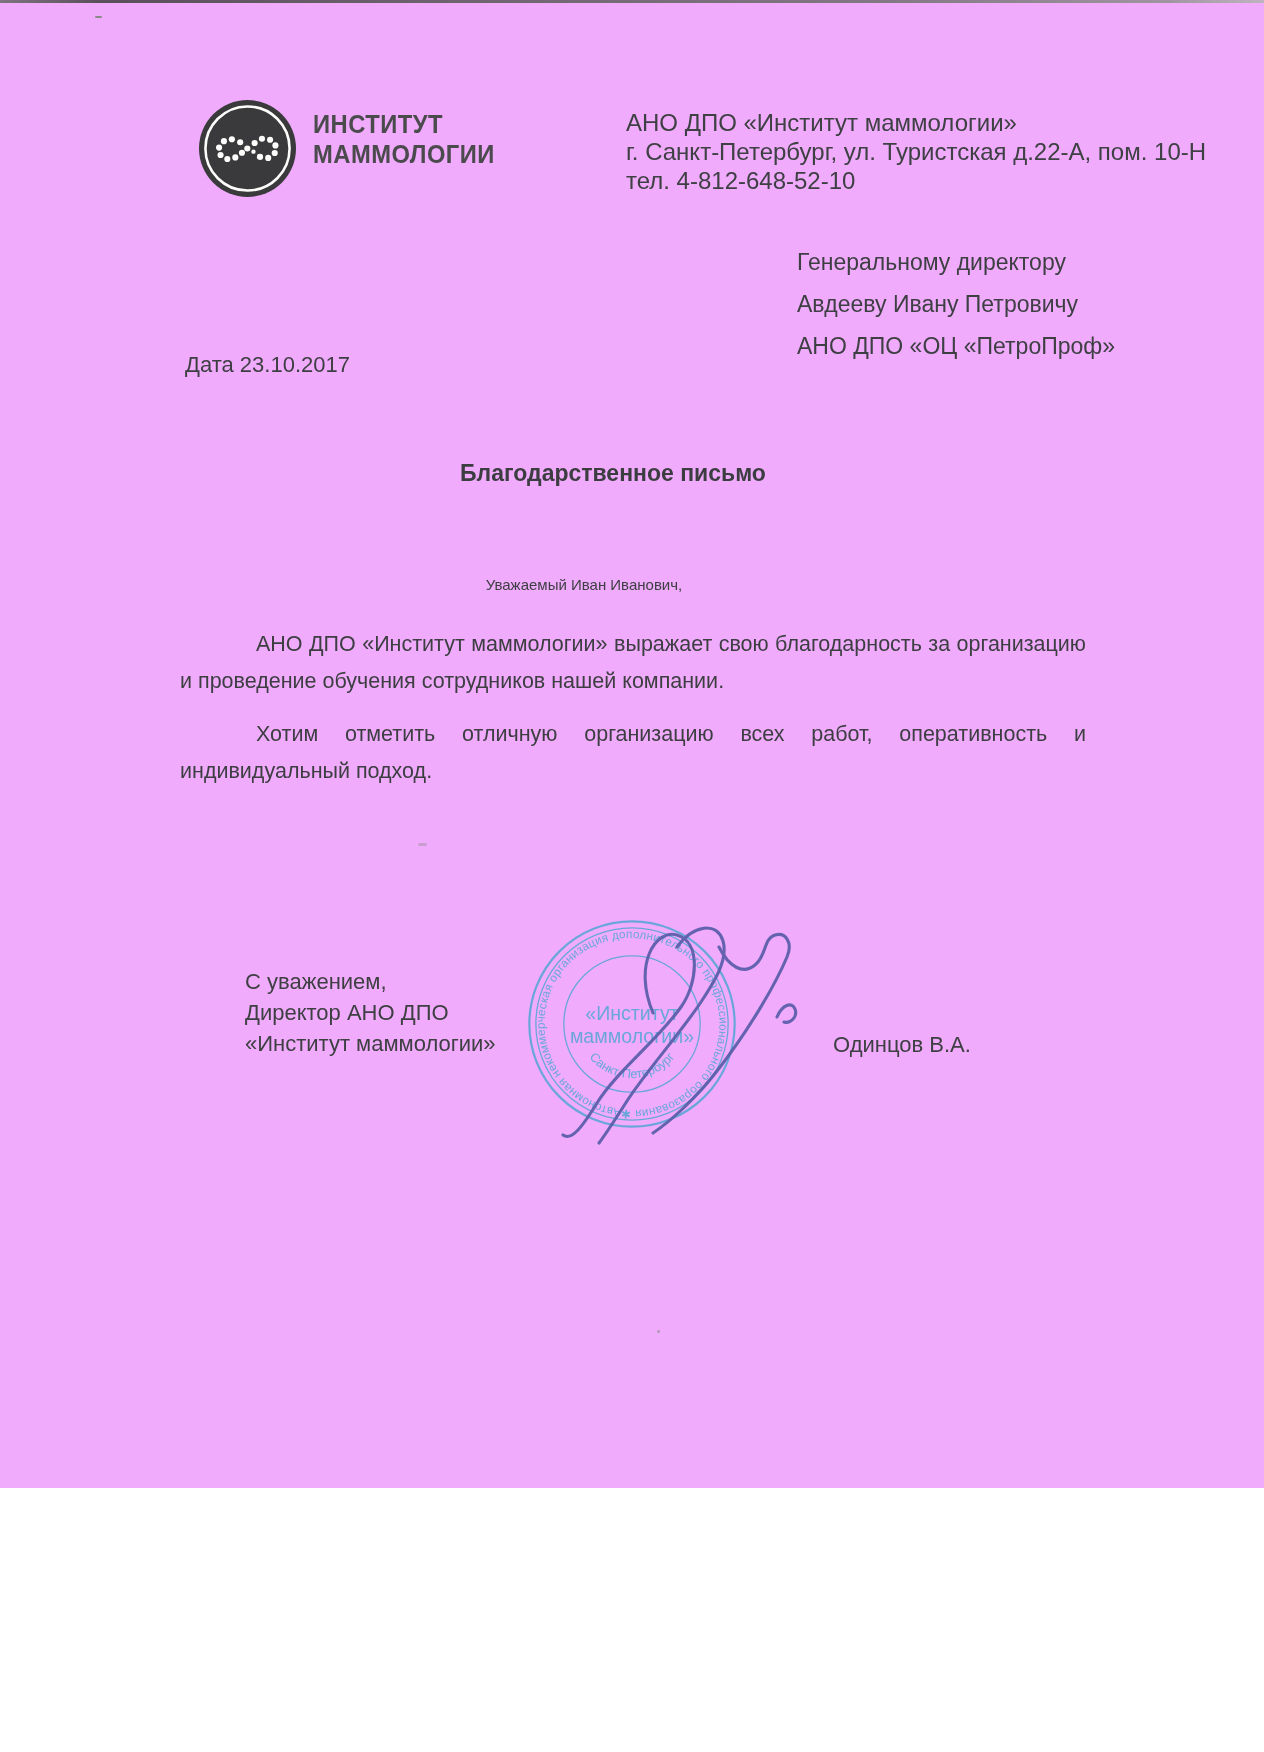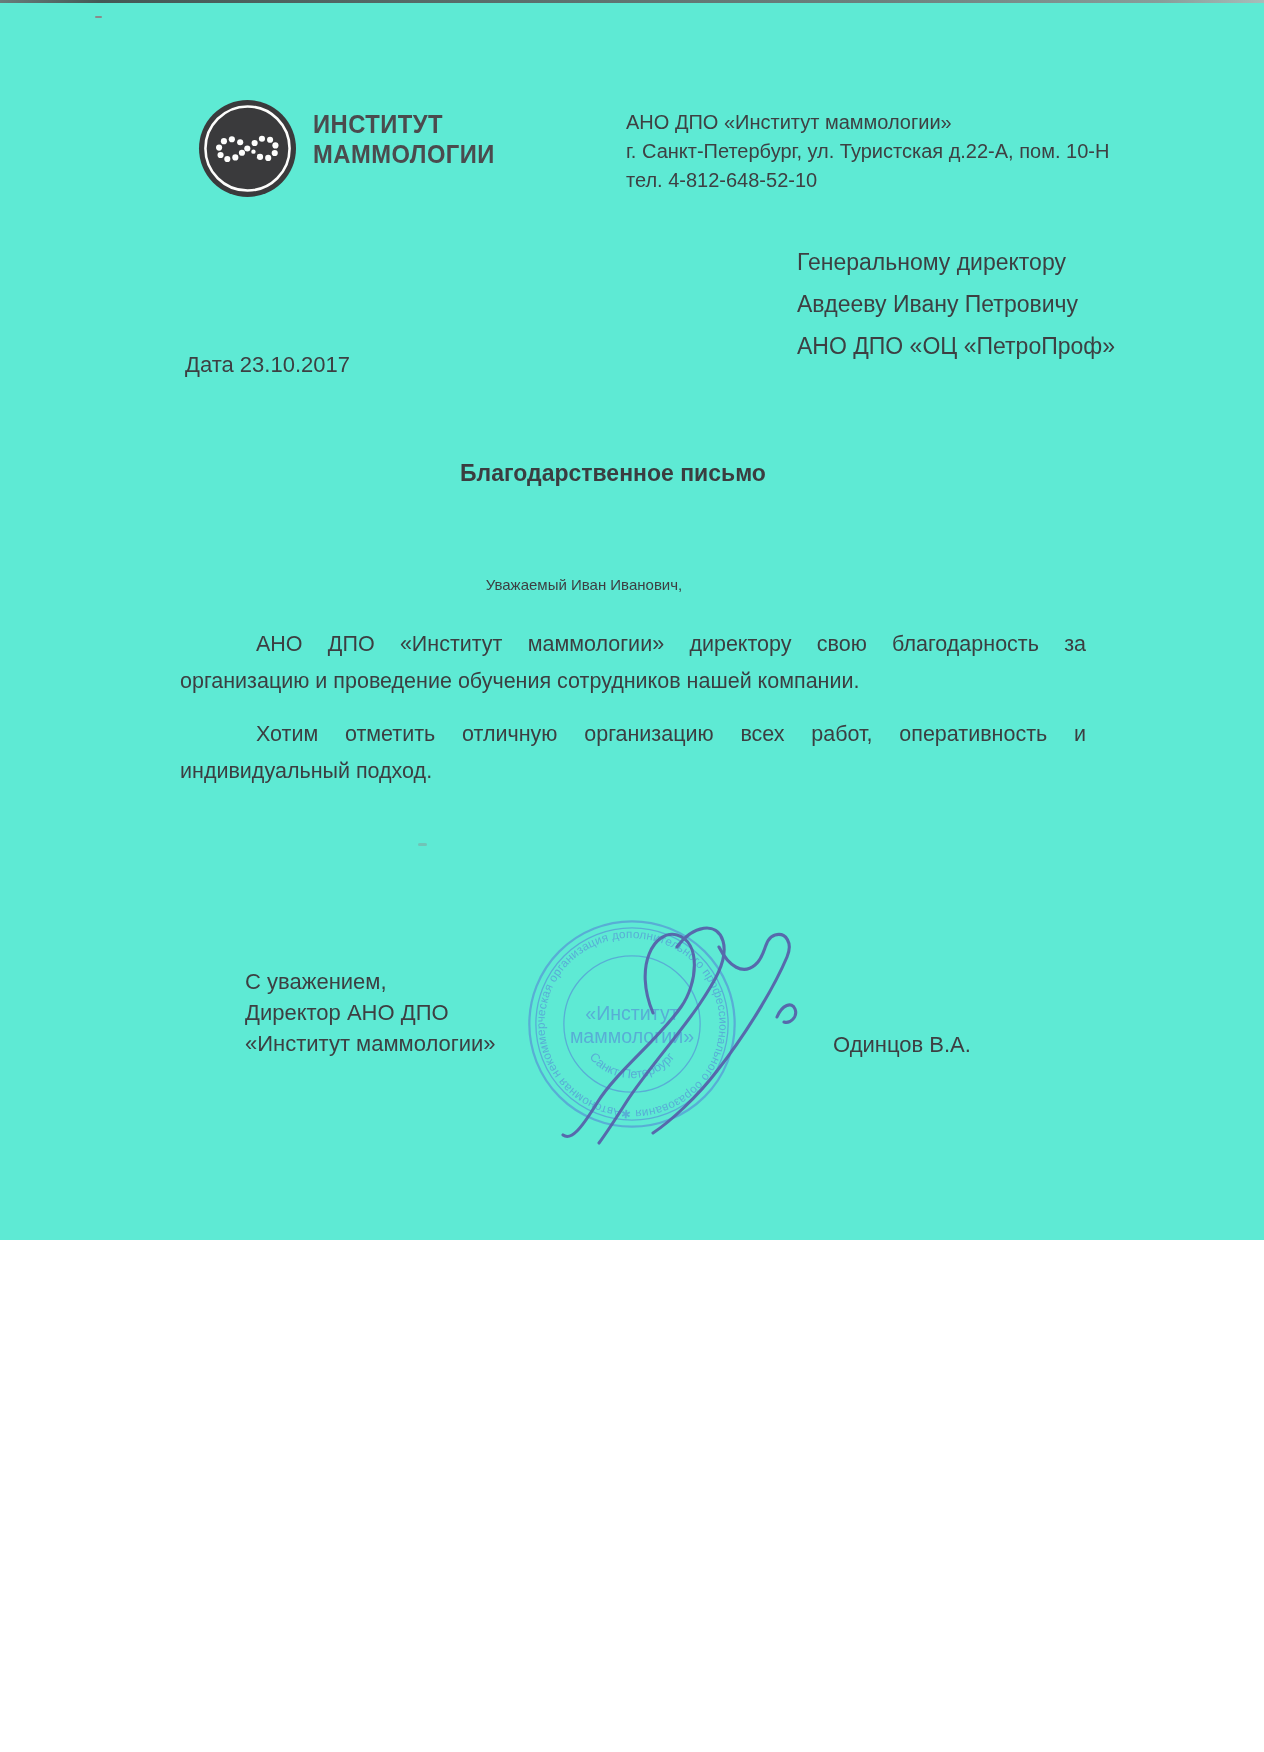--- a/index.html
+++ b/index.html
@@ -3,22 +3,22 @@
 <meta charset="utf-8">
 <style>
   html,body{margin:0;padding:0;}
   body{
     background:#ffffff;
     font-family:"Liberation Sans", "DejaVu Sans", sans-serif;
     -webkit-font-smoothing:antialiased;
   }
   .page{
     position:relative;
-    width:1264px;height:1240px;
-    background:#5eead4;
+    width:1264px;height:1488px;
+    background:#f0abfc;
     overflow:hidden;
     color:#3f4144;
   }
   .scan-topline{
     position:absolute;left:0;top:0;width:100%;height:3px;
     background:linear-gradient(to right,#6a6a6a 0%,#3f3f3f 8%,#565656 35%,#6f6f6f 70%,#909090 92%,#b5b5b5 100%);
     opacity:.85;
   }
   .speck{position:absolute;background:#8b8b8b;border-radius:2px;}
 
@@ -29,21 +29,21 @@
     margin-left:16px;padding-top:10px;
     font-weight:bold;font-size:25px;line-height:30px;
     letter-spacing:.5px;color:#4b4b4e;
     transform:scaleX(.95);transform-origin:left top;
     white-space:nowrap;
   }
 
   
   .header-block{
     position:absolute;left:626px;top:108px;
-    font-size:20px;line-height:29px;color:#3e4043;
+    font-size:24px;line-height:29px;color:#3e4043;
     white-space:nowrap;
   }
 
   
   .recipient{
     position:absolute;left:797px;top:241px;
     font-size:23px;line-height:42px;color:#3d3f42;
     white-space:nowrap;
   }
 
@@ -138,21 +138,21 @@
     <div>АНО ДПО «ОЦ «ПетроПроф»</div>
   </div>
 
   <div class="date-line">Дата 23.10.2017</div>
 
   <div class="doc-title">Благодарственное письмо</div>
 
   <div class="greeting">Уважаемый Иван Иванович,</div>
 
   <div class="body-text">
-    <p>АНО ДПО «Институт маммологии» директору свою благодарность за организацию и проведение обучения сотрудников нашей компании.</p>
+    <p>АНО ДПО «Институт маммологии» выражает свою благодарность за организацию и проведение обучения сотрудников нашей компании.</p>
     <p>Хотим отметить отличную организацию всех работ, оперативность и индивидуальный подход.</p>
   </div>
 
   <div class="closing">
     <div>С уважением,</div>
     <div>Директор АНО ДПО</div>
     <div>«Институт маммологии»</div>
   </div>
 
   <svg class="stamp" viewBox="-120 -120 240 240">

